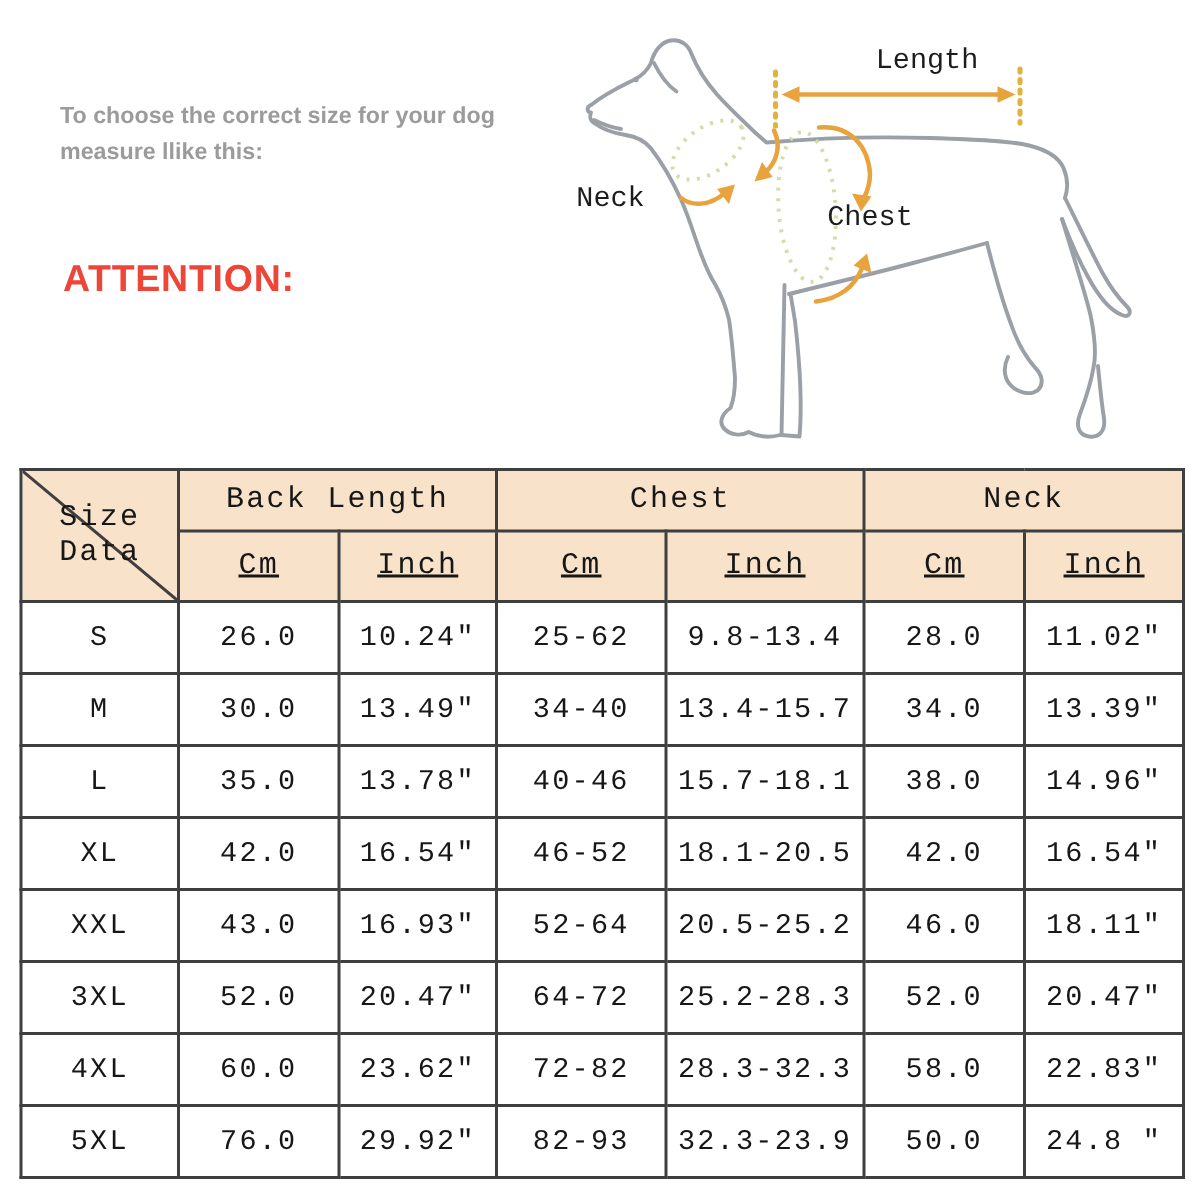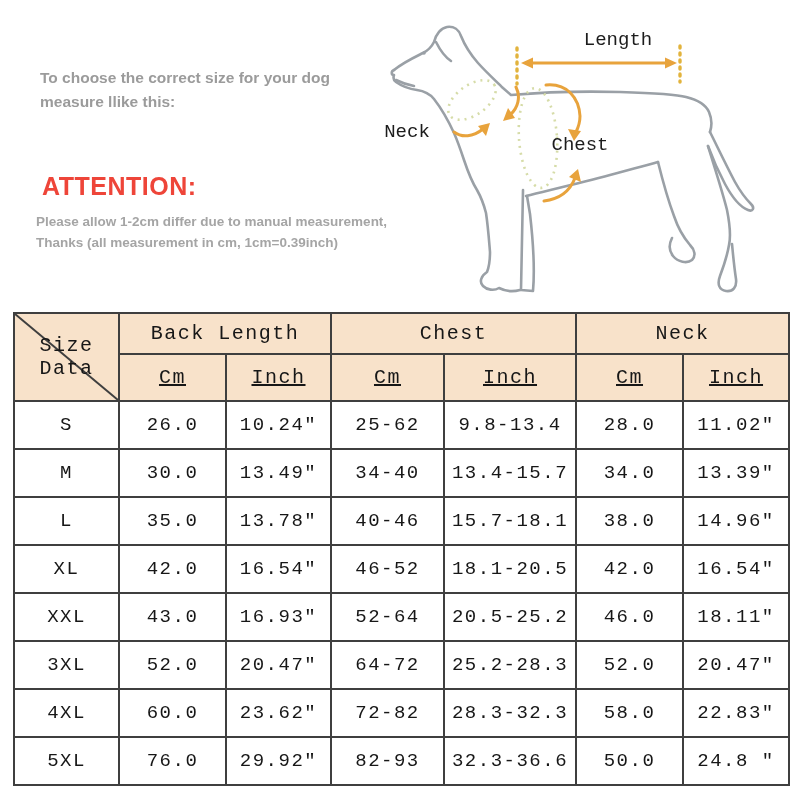--- a/index.html
+++ b/index.html
@@ -59,22 +59,20 @@
 </style>
 </head>
 <body>
 
 <div class="screen">
 
   <p class="howto-sub">To choose the correct size for your dog
 measure llike this:</p>
 
   <h2 class="attention-title">ATTENTION:</h2>
-  <p class="attention-note">Please allow 1-2cm differ due to manual measurement,
-Thanks (all measurement in cm, 1cm=0.39inch)</p>
 
   <div class="diagram">
     <svg viewBox="0 0 440 300">
 
       <g>
         <path class="dog-line" d="M 34,70 C 44,62 55,57 63,53 C 69,50 72,46 74,42 C 76,34 81,28 87,27 C 94,26 99,30 101,36 C 105,46 111,55 118,63 C 127,73 136,81 143,88 L 151,95 C 185,92 225,91 260,92 C 292,93 315,94 326,97 C 338,100 346,105 349,112 C 352,119 352,126 350,132"></path>
         <path class="dog-line" d="M 350,132 C 357,146 366,165 375,182 C 380,191 386,199 391,204 C 395,208 393,212 388,210 C 380,207 372,197 365,184 C 358,171 352,157 348,146"></path>
         <path class="dog-line" d="M 348,146 C 354,166 362,190 367,210 C 370,225 371,236 369,245 C 367,257 363,268 360,276 C 357,284 359,290 366,291 C 373,292 377,287 376,279 C 374,266 373,254 372,244"></path>
         <path class="dog-line" d="M 298,162 C 303,182 308,200 314,216 C 318,228 324,238 330,245 C 335,250 336,256 332,260 C 327,264 318,262 313,256 C 309,251 309,244 312,238"></path>
         <path class="dog-line" d="M 34,70 C 31,71 31,75 34,75 C 33,78 33,80 36,82 C 43,87 50,89 57,90 C 64,91 70,94 74,99 C 81,108 88,120 94,133 C 98,142 101,151 104,160 C 108,172 112,182 117,190 C 121,197 124,205 126,213 C 128,226 129,240 130,252 C 130,260 129,267 127,272 C 121,276 119,282 123,286 C 127,290 134,291 139,288 C 145,291 153,292 160,290"></path>
@@ -210,20 +208,20 @@
           <td>72-82</td>
           <td>28.3-32.3</td>
           <td>58.0</td>
           <td>22.83″</td>
         </tr>
         <tr>
           <td>5XL</td>
           <td>76.0</td>
           <td>29.92″</td>
           <td>82-93</td>
-          <td>32.3-36.6</td>
+          <td>32.3-23.9</td>
           <td>50.0</td>
           <td>24.8 ″</td>
         </tr>
       </tbody>
     </table>
   </div>
 </div>
 
 </body></html>

